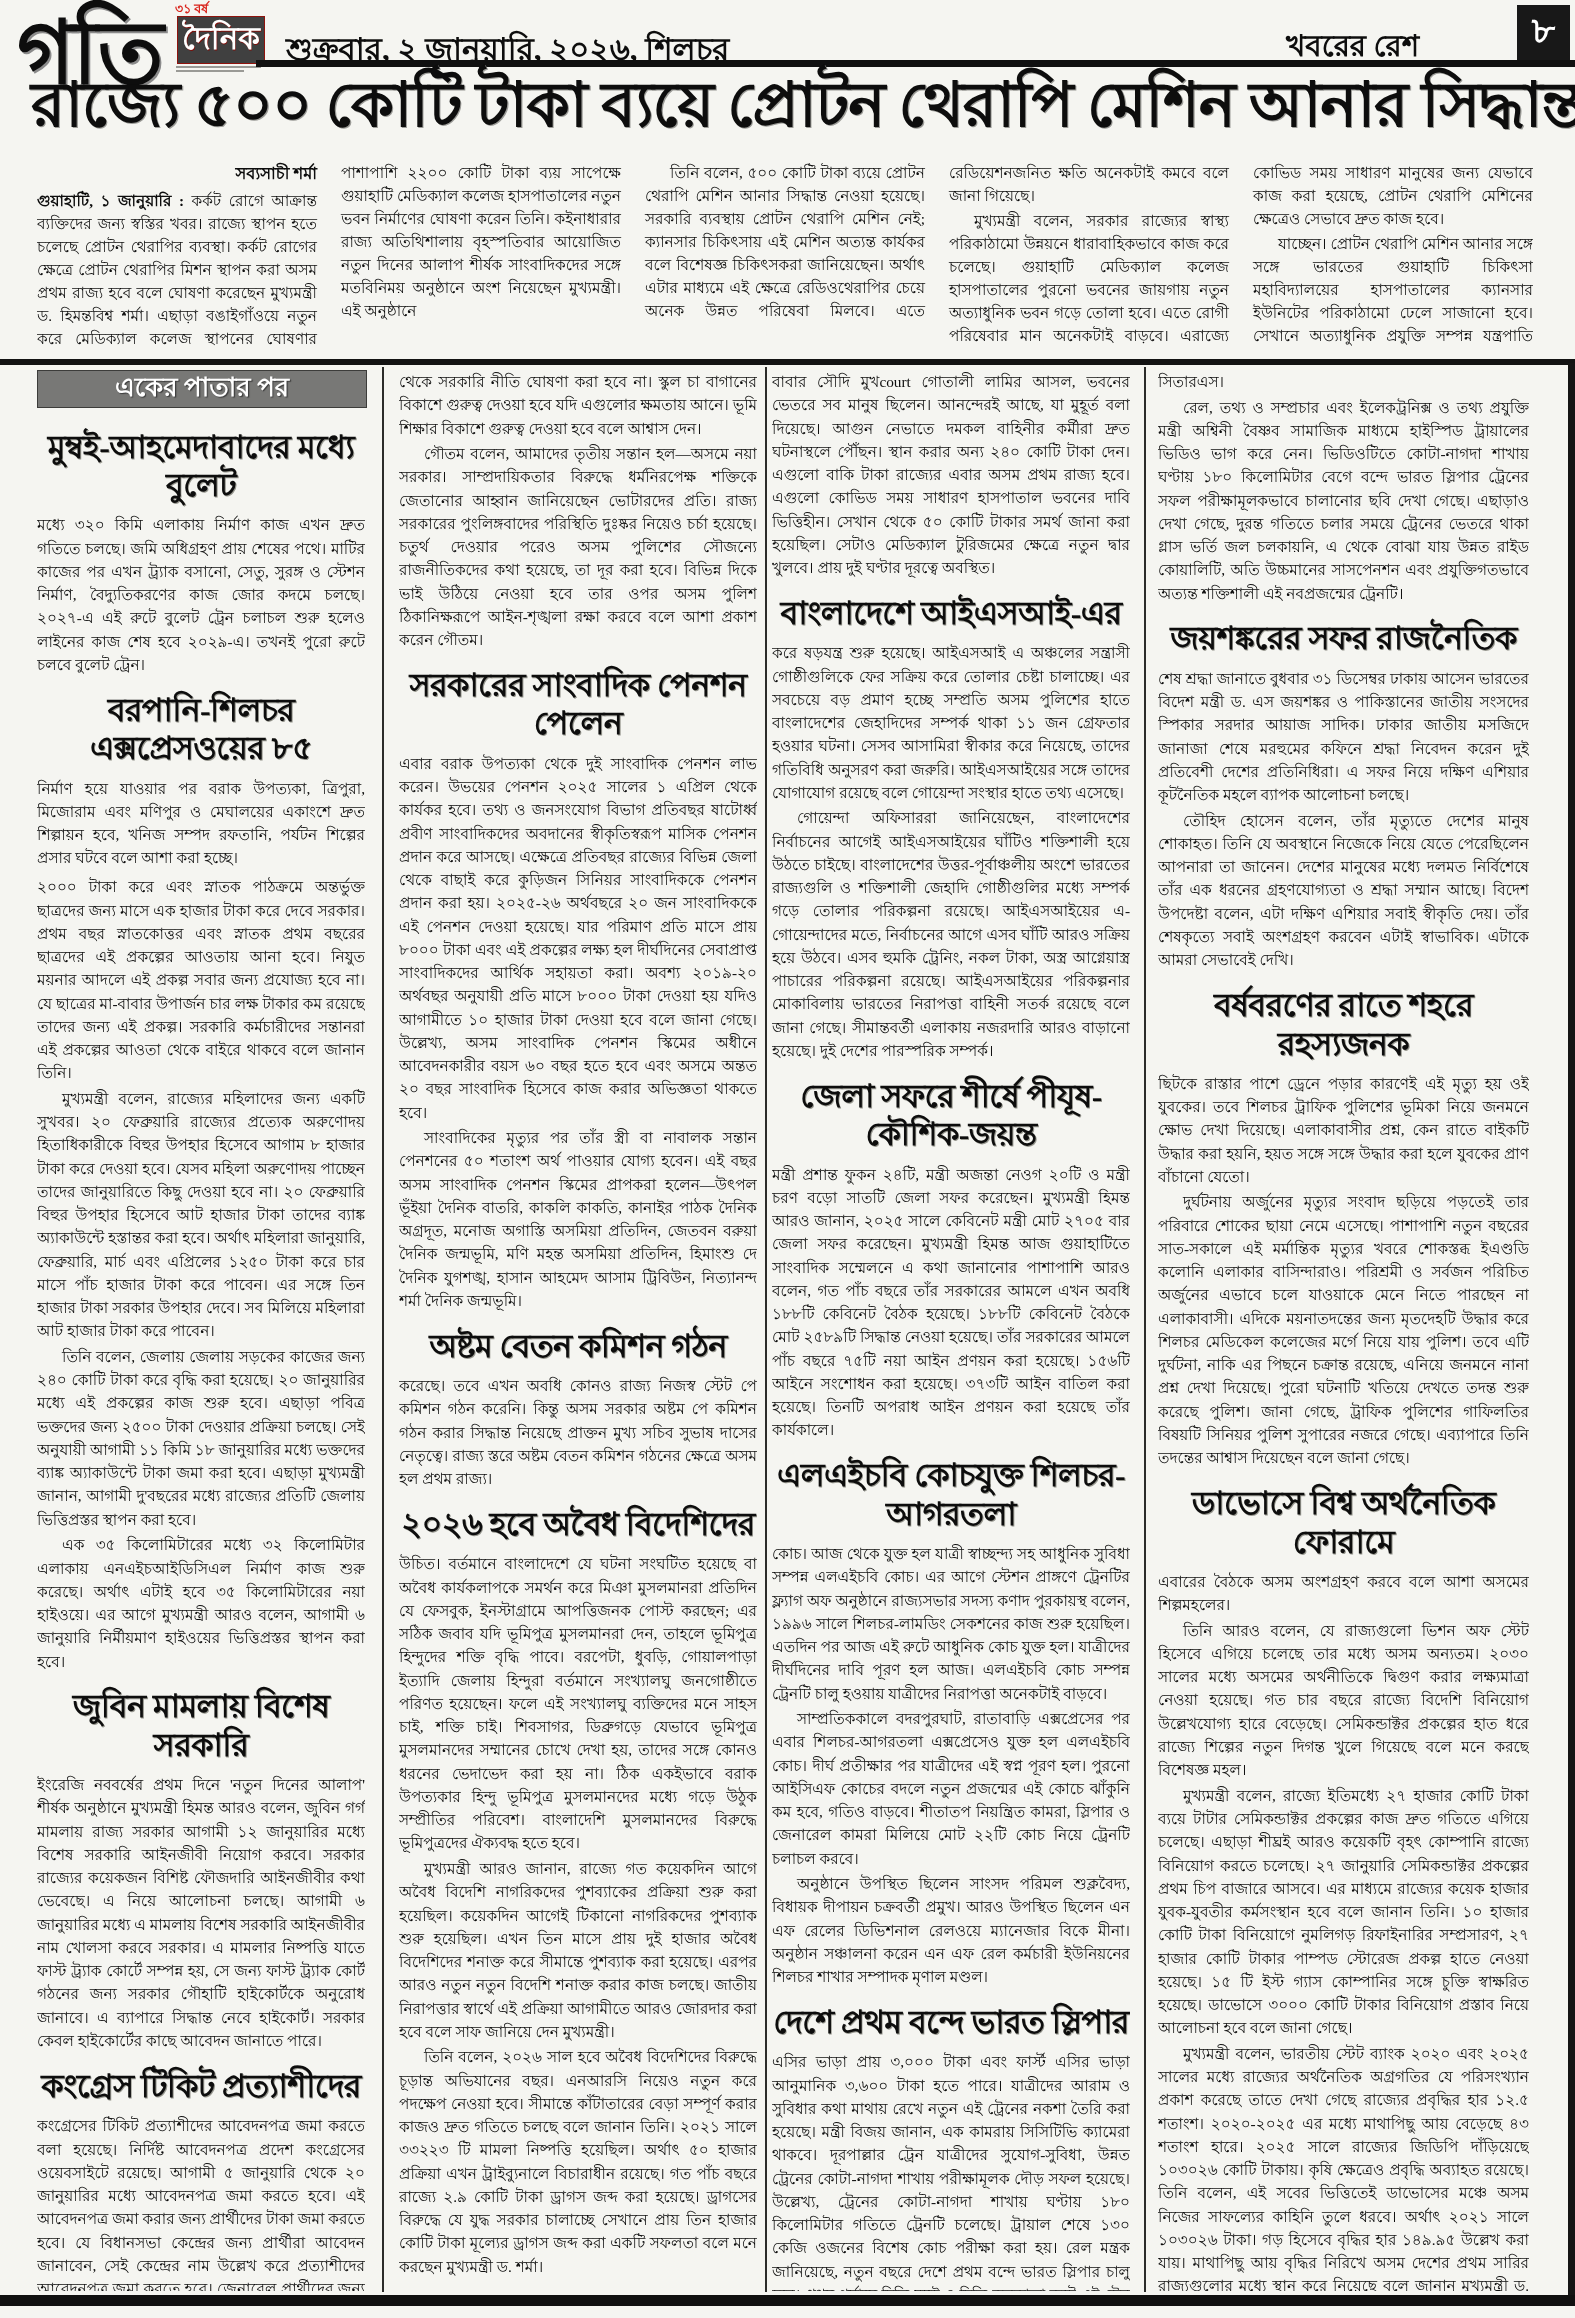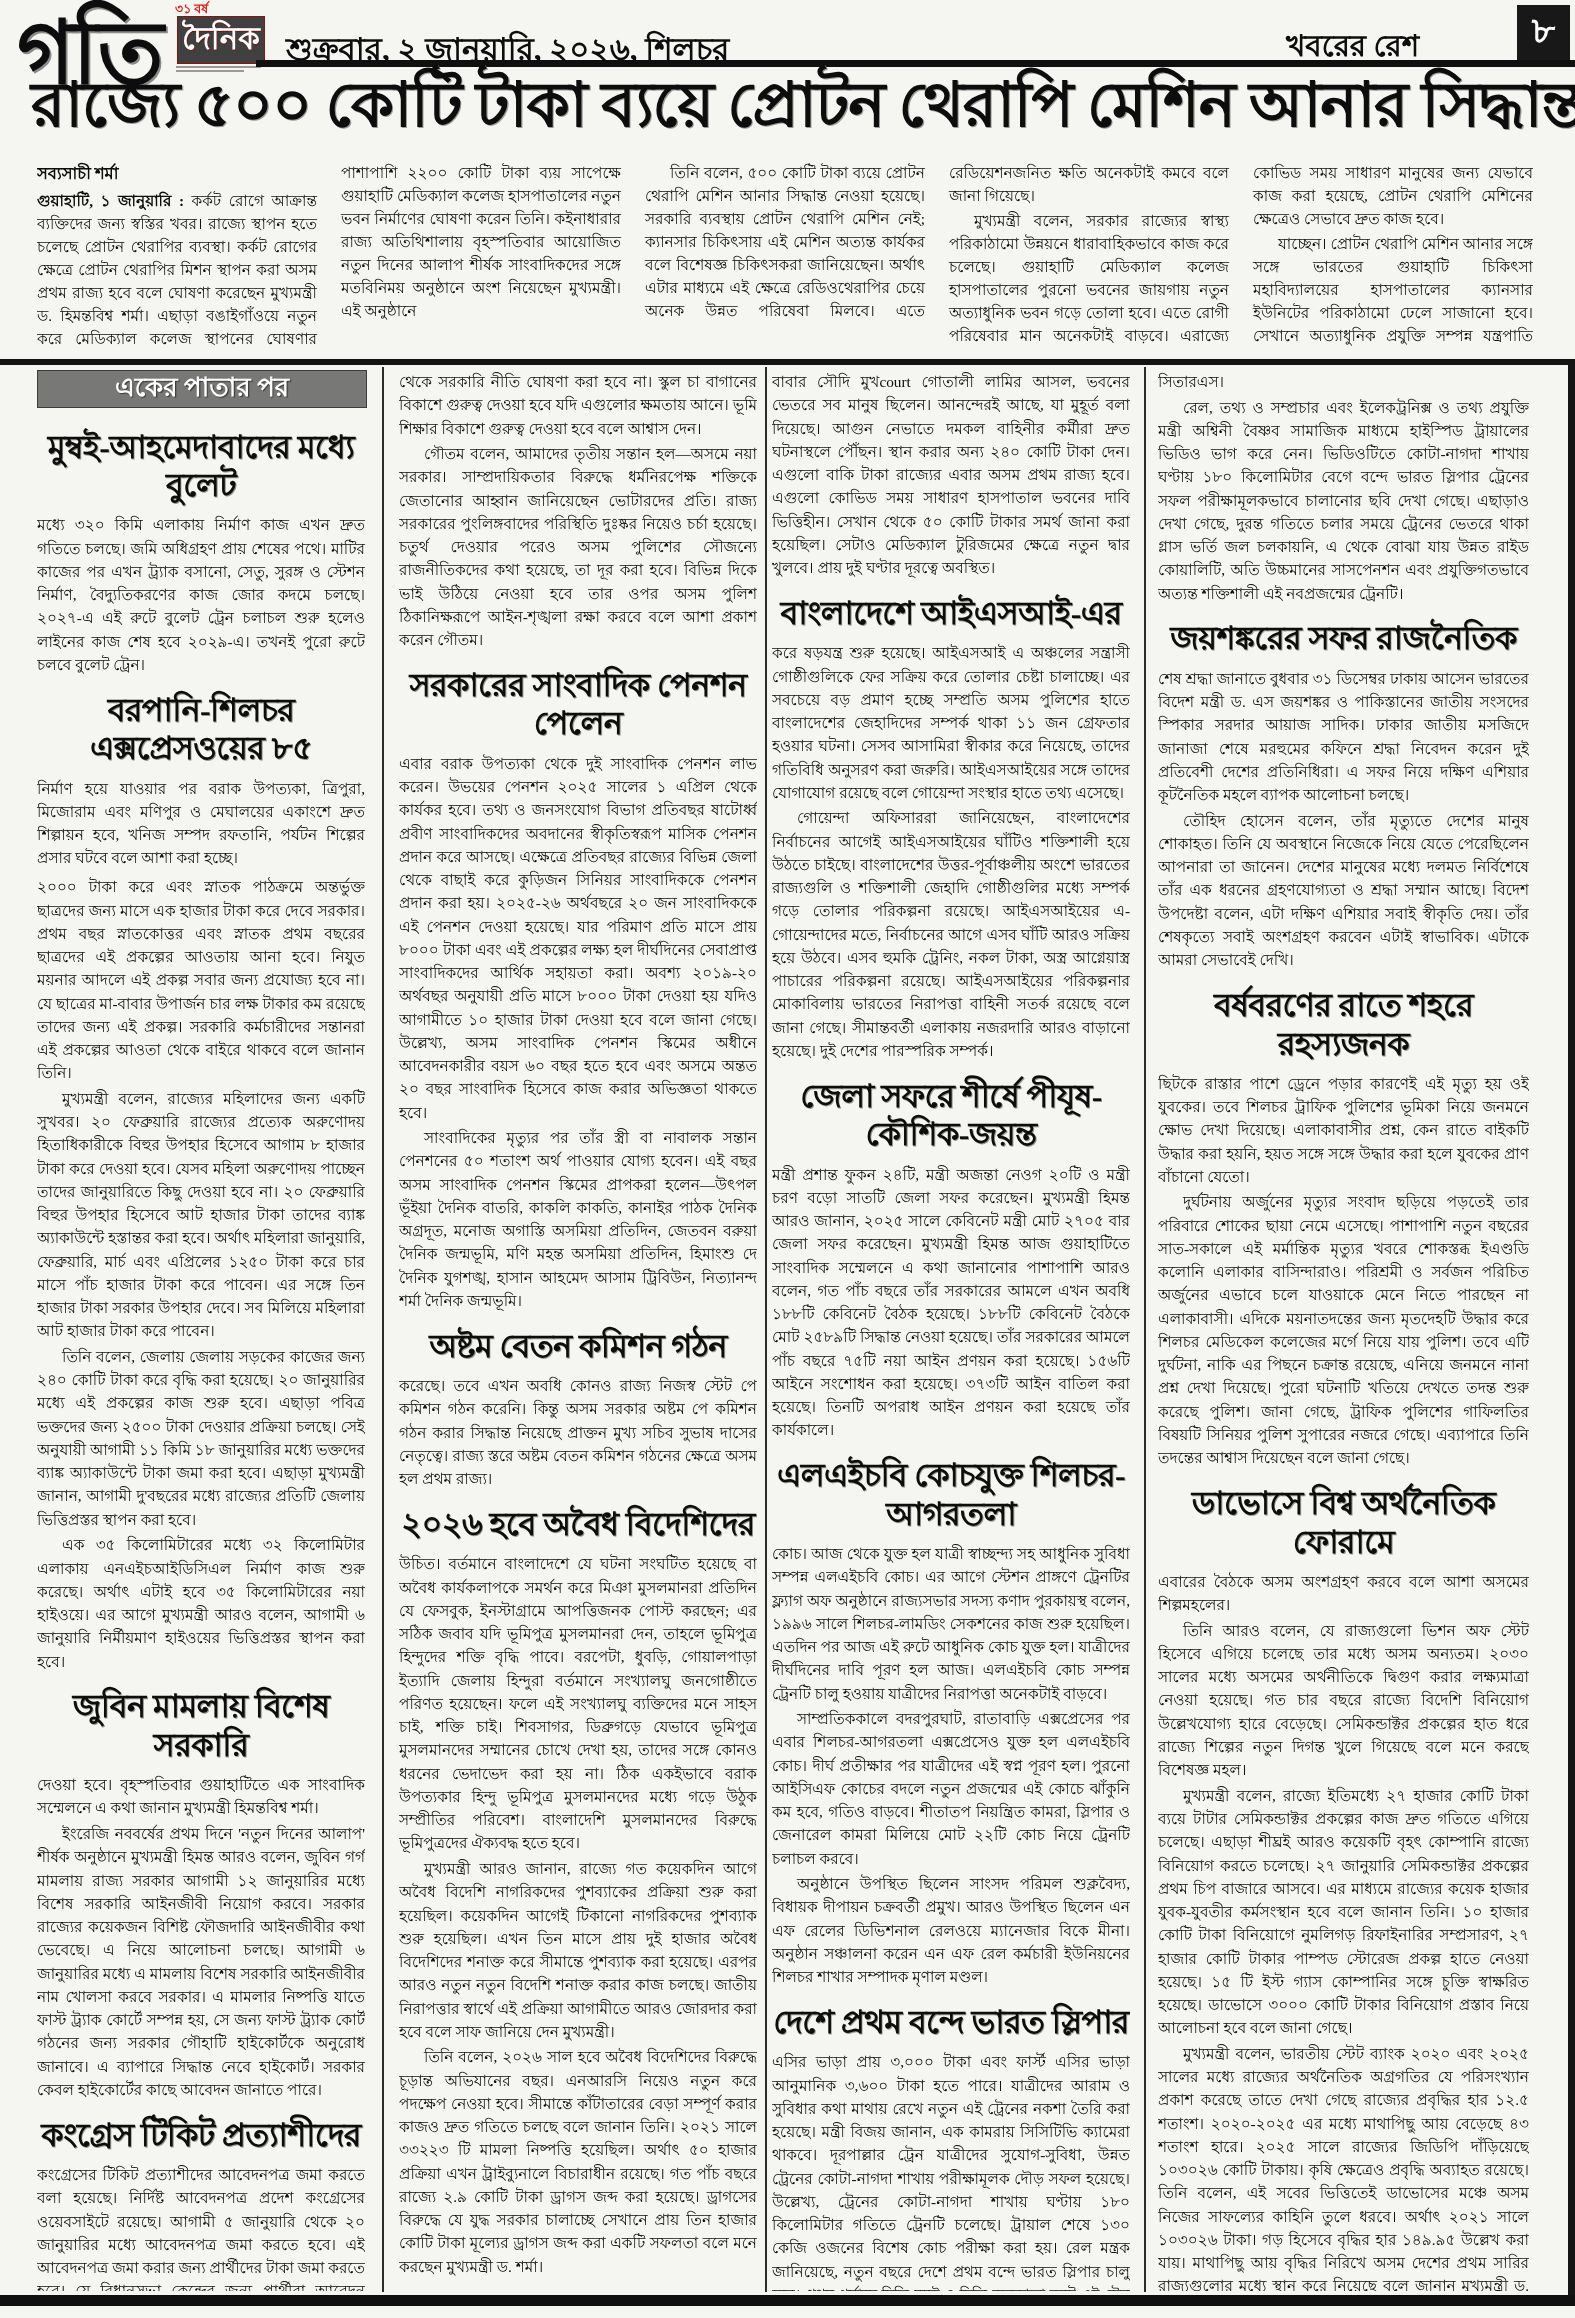--- a/index.html
+++ b/index.html
@@ -24,21 +24,21 @@
     display:flex;align-items:center;justify-content:center;}
   #page-num-box span{color:#fff;font-size:36px;font-weight:700;}
   #header-rule{left:256px;top:60px;right:0;height:7.4px;background:#101010;}
   
   #main-headline{left:31px;right:31px;top:67px;font-size:62px;font-weight:900;
     text-align:center;line-height:1.25;letter-spacing:-1.1px;white-space:nowrap;
     text-shadow:1.1px 1.1px 0 #9b9b97;}
   
   #lead-body{left:37px;right:42px;top:162px;height:190px;overflow:hidden;
     column-count:5;column-gap:24px;font-size:15.3px;line-height:1.5;text-align:justify;}
-  #lead-byline{text-align:left;font-weight:700;font-size:16.4px;margin:0 0 3.4px;}
+  #lead-byline{text-align:right;font-weight:700;font-size:16.4px;margin:0 0 3.4px;}
   #lead-body p{margin:0 0 2.3px;}
   #lead-body p + p{text-indent:25px;}
   .lead-dateline{font-weight:700;}
   
   #section-divider{left:0;right:0;top:359px;height:5.7px;background:#131313;}
   #cont-banner{left:37px;top:370px;width:328px;height:36px;background:#79797­6;
     background:#787876;display:flex;align-items:center;justify-content:center;
     border:1.1px solid #3c3c3a;font-family:Liberation Serif, serif;}
   #cont-banner span{color:#fff;font-size:26px;font-weight:900;text-shadow:1.1px 1.1px 1.1px #3b3b3b;}
   .news-col{overflow:hidden;text-align:justify;font-size:15.3px;line-height:1.52;}
@@ -102,21 +102,20 @@
       <p>নির্মাণ হয়ে যাওয়ার পর বরাক উপত্যকা, ত্রিপুরা, মিজোরাম এবং মণিপুর ও মেঘালয়ের একাংশে দ্রুত শিল্পায়ন হবে, খনিজ সম্পদ রফতানি, পর্যটন শিল্পের প্রসার ঘটবে বলে আশা করা হচ্ছে।</p>
     </div>
     <div class="story">
       <p>২০০০ টাকা করে এবং স্নাতক পাঠক্রমে অন্তর্ভুক্ত ছাত্রদের জন্য মাসে এক হাজার টাকা করে দেবে সরকার। প্রথম বছর স্নাতকোত্তর এবং স্নাতক প্রথম বছরের ছাত্রদের এই প্রকল্পের আওতায় আনা হবে। নিযুত ময়নার আদলে এই প্রকল্প সবার জন্য প্রযোজ্য হবে না। যে ছাত্রের মা-বাবার উপার্জন চার লক্ষ টাকার কম রয়েছে তাদের জন্য এই প্রকল্প। সরকারি কর্মচারীদের সন্তানরা এই প্রকল্পের আওতা থেকে বাইরে থাকবে বলে জানান তিনি।</p>
       <p>মুখ্যমন্ত্রী বলেন, রাজ্যের মহিলাদের জন্য একটি সুখবর। ২০ ফেব্রুয়ারি রাজ্যের প্রত্যেক অরুণোদয় হিতাধিকারীকে বিহুর উপহার হিসেবে আগাম ৮ হাজার টাকা করে দেওয়া হবে। যেসব মহিলা অরুণোদয় পাচ্ছেন তাদের জানুয়ারিতে কিছু দেওয়া হবে না। ২০ ফেব্রুয়ারি বিহুর উপহার হিসেবে আট হাজার টাকা তাদের ব্যাঙ্ক অ্যাকাউন্টে হস্তান্তর করা হবে। অর্থাৎ মহিলারা জানুয়ারি, ফেব্রুয়ারি, মার্চ এবং এপ্রিলের ১২৫০ টাকা করে চার মাসে পাঁচ হাজার টাকা করে পাবেন। এর সঙ্গে তিন হাজার টাকা সরকার উপহার দেবে। সব মিলিয়ে মহিলারা আট হাজার টাকা করে পাবেন।</p>
       <p>তিনি বলেন, জেলায় জেলায় সড়কের কাজের জন্য ২৪০ কোটি টাকা করে বৃদ্ধি করা হয়েছে। ২০ জানুয়ারির মধ্যে এই প্রকল্পের কাজ শুরু হবে। এছাড়া পবিত্র ভক্তদের জন্য ২৫০০ টাকা দেওয়ার প্রক্রিয়া চলছে। সেই অনুযায়ী আগামী ১১ কিমি ১৮ জানুয়ারির মধ্যে ভক্তদের ব্যাঙ্ক অ্যাকাউন্টে টাকা জমা করা হবে। এছাড়া মুখ্যমন্ত্রী জানান, আগামী দু'বছরের মধ্যে রাজ্যের প্রতিটি জেলায় ভিত্তিপ্রস্তর স্থাপন করা হবে।</p>
       <p>এক ৩৫ কিলোমিটারের মধ্যে ৩২ কিলোমিটার এলাকায় এনএইচআইডিসিএল নির্মাণ কাজ শুরু করেছে। অর্থাৎ এটাই হবে ৩৫ কিলোমিটারের নয়া হাইওয়ে। এর আগে মুখ্যমন্ত্রী আরও বলেন, আগামী ৬ জানুয়ারি নির্মীয়মাণ হাইওয়ের ভিত্তিপ্রস্তর স্থাপন করা হবে।</p>
     </div>
     <div class="story">
       <div class="story-headline">জুবিন মামলায় বিশেষ সরকারি</div>
-      <p>দেওয়া হবে। বৃহস্পতিবার গুয়াহাটিতে এক সাংবাদিক সম্মেলনে এ কথা জানান মুখ্যমন্ত্রী হিমন্তবিশ্ব শর্মা।</p>
       <p>ইংরেজি নববর্ষের প্রথম দিনে 'নতুন দিনের আলাপ' শীর্ষক অনুষ্ঠানে মুখ্যমন্ত্রী হিমন্ত আরও বলেন, জুবিন গর্গ মামলায় রাজ্য সরকার আগামী ১২ জানুয়ারির মধ্যে বিশেষ সরকারি আইনজীবী নিয়োগ করবে। সরকার রাজ্যের কয়েকজন বিশিষ্ট ফৌজদারি আইনজীবীর কথা ভেবেছে। এ নিয়ে আলোচনা চলছে। আগামী ৬ জানুয়ারির মধ্যে এ মামলায় বিশেষ সরকারি আইনজীবীর নাম খোলসা করবে সরকার। এ মামলার নিষ্পত্তি যাতে ফাস্ট ট্র্যাক কোর্টে সম্পন্ন হয়, সে জন্য ফাস্ট ট্র্যাক কোর্ট গঠনের জন্য সরকার গৌহাটি হাইকোর্টকে অনুরোধ জানাবে। এ ব্যাপারে সিদ্ধান্ত নেবে হাইকোর্ট। সরকার কেবল হাইকোর্টের কাছে আবেদন জানাতে পারে।</p>
     </div>
     <div class="story">
       <div class="story-headline">কংগ্রেস টিকিট প্রত্যাশীদের</div>
       <p>কংগ্রেসের টিকিট প্রত্যাশীদের আবেদনপত্র জমা করতে বলা হয়েছে। নির্দিষ্ট আবেদনপত্র প্রদেশ কংগ্রেসের ওয়েবসাইটে রয়েছে। আগামী ৫ জানুয়ারি থেকে ২০ জানুয়ারির মধ্যে আবেদনপত্র জমা করতে হবে। এই আবেদনপত্র জমা করার জন্য প্রার্থীদের টাকা জমা করতে হবে। যে বিধানসভা কেন্দ্রের জন্য প্রার্থীরা আবেদন জানাবেন, সেই কেন্দ্রের নাম উল্লেখ করে প্রত্যাশীদের আবেদনপত্র জমা করতে হবে। জেনারেল প্রার্থীদের জন্য ২৫ হাজার টাকা ধার্য করা হয়েছে। মহিলা প্রার্থীদের ক্ষেত্রে এর অর্ধেক ধার্য করা হয়েছে।</p>
     </div>
   </div>
 <div class="abs news-col" id="col-2">
     <div class="story">
       <p>থেকে সরকারি নীতি ঘোষণা করা হবে না। স্কুল চা বাগানের বিকাশে গুরুত্ব দেওয়া হবে যদি এগুলোর ক্ষমতায় আনে। ভূমি শিক্ষার বিকাশে গুরুত্ব দেওয়া হবে বলে আশ্বাস দেন।</p>

